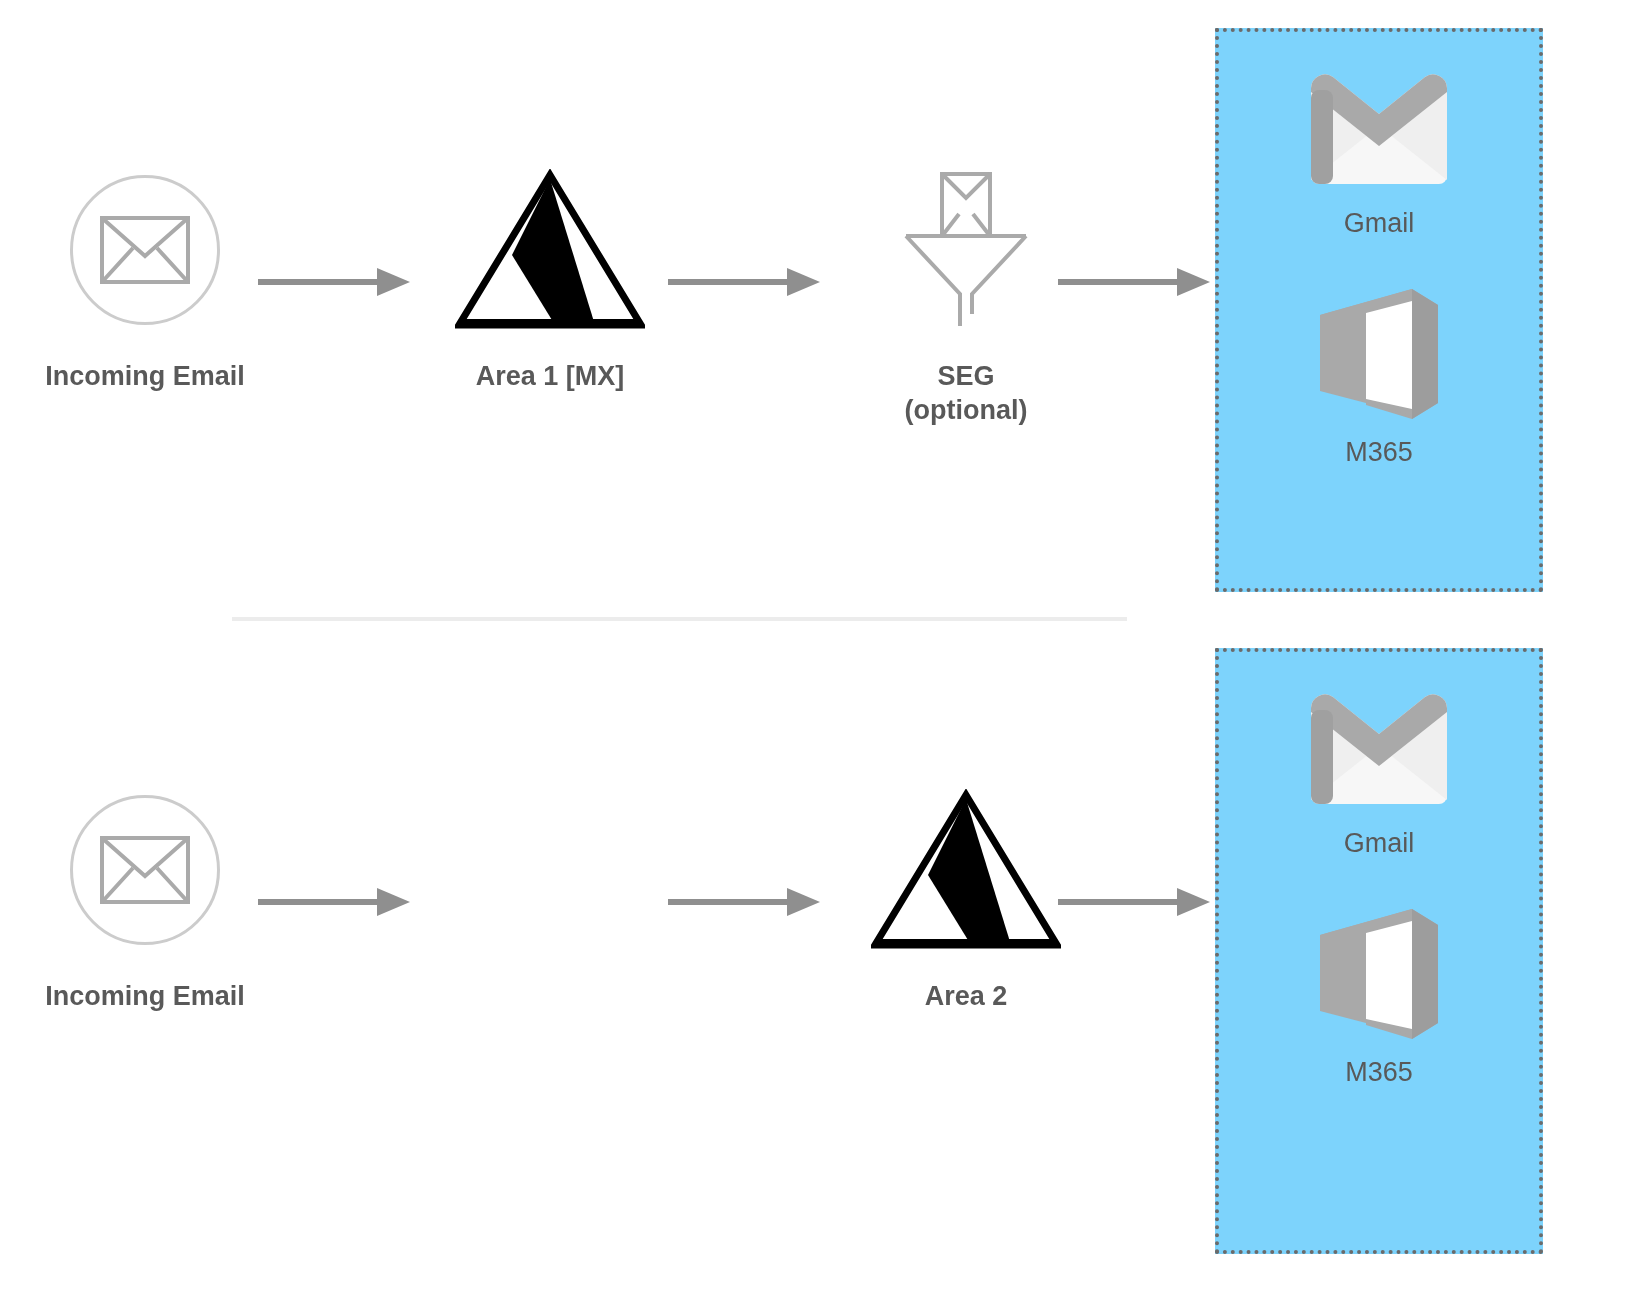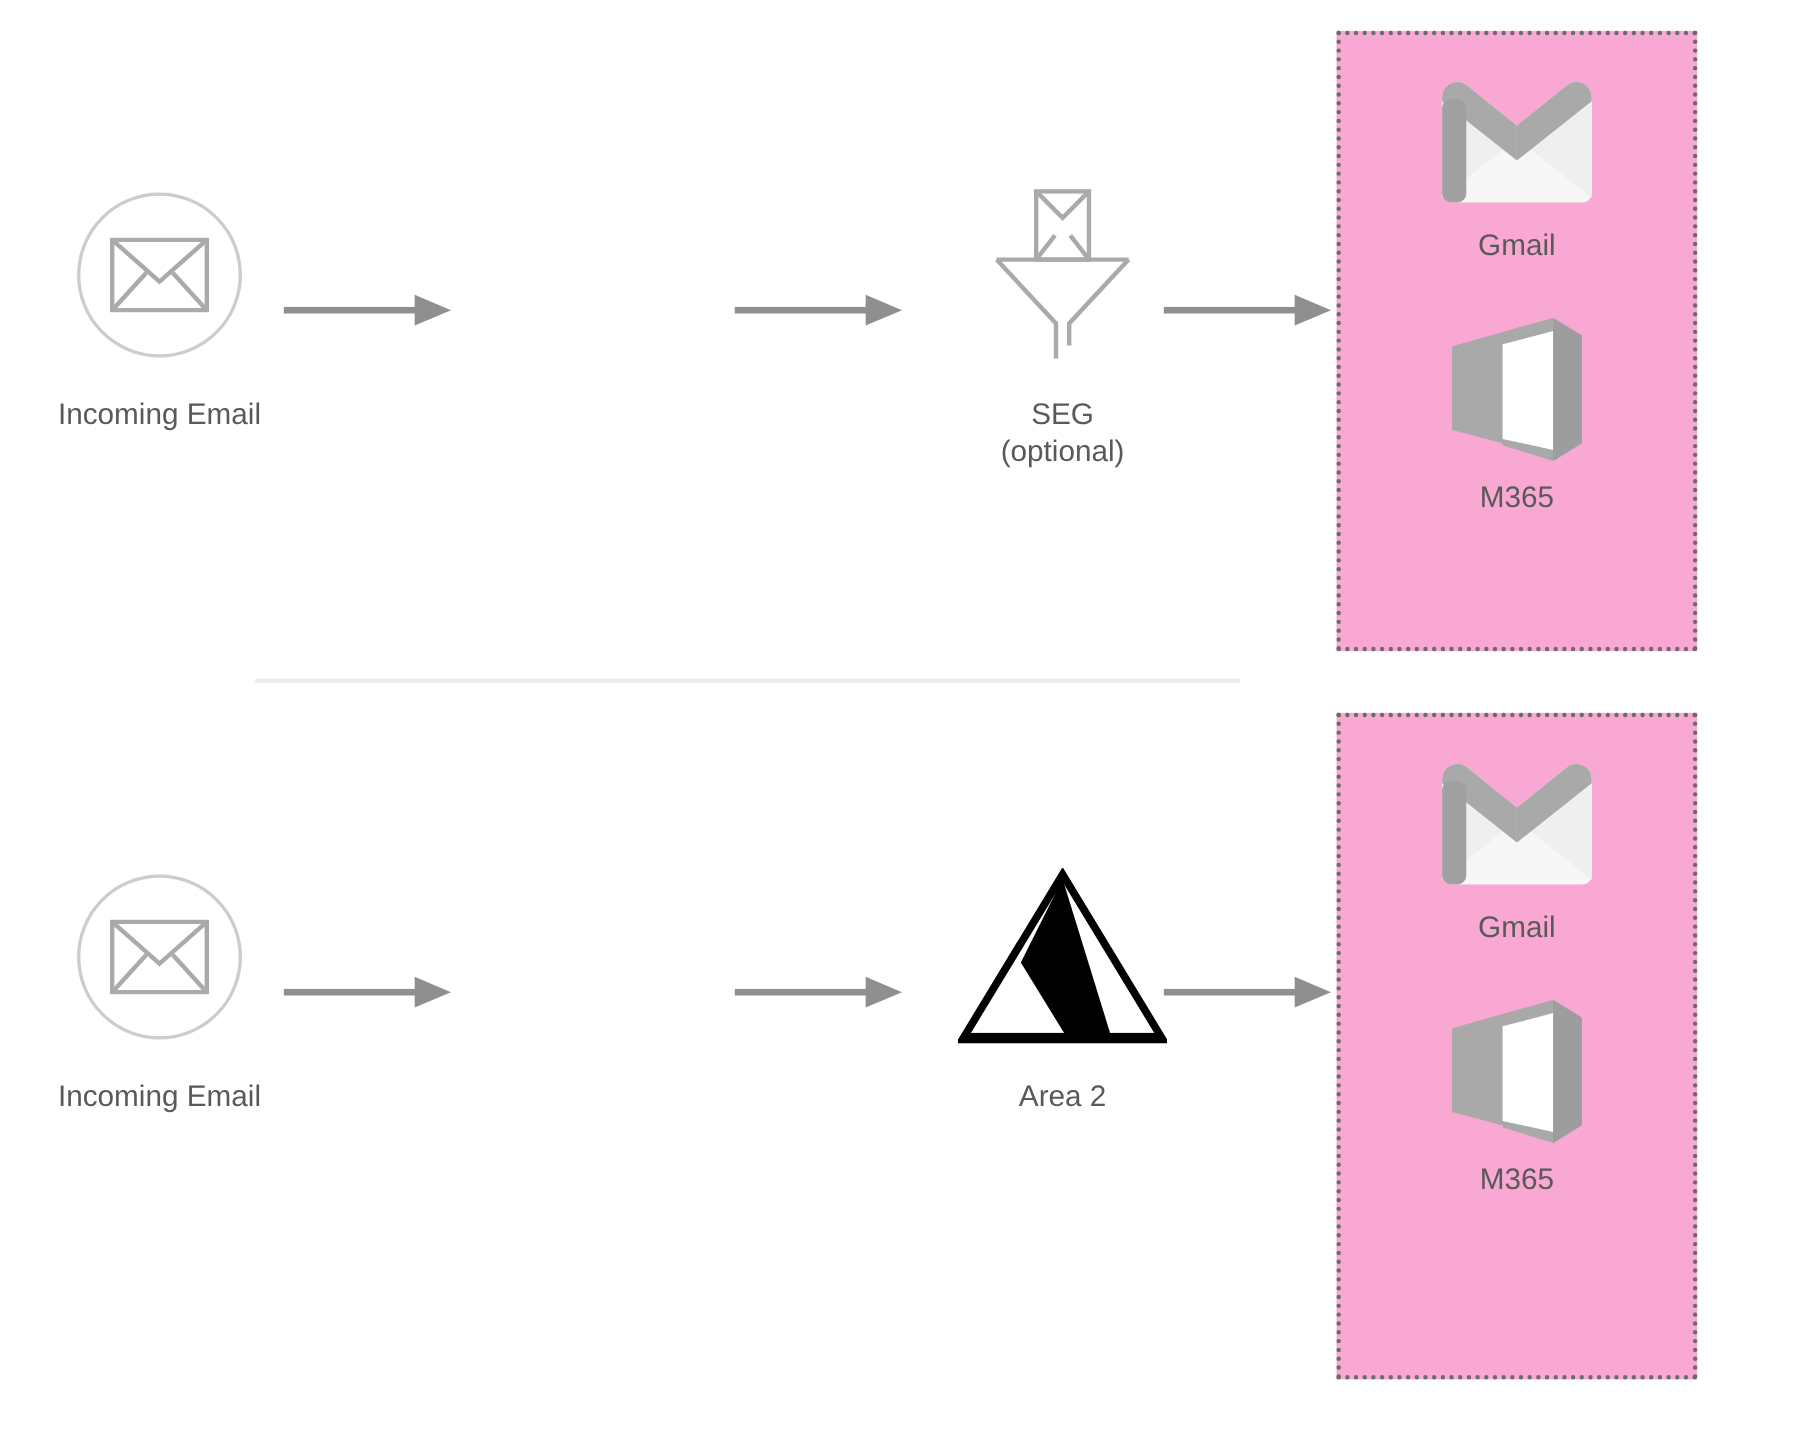--- a/index.html
+++ b/index.html
@@ -21,20 +21,21 @@
     width: 1642px;
     height: 1306px;
   }
 
   
   .flow-row {
     position: absolute;
     left: 0;
     width: 1200px;
     height: 300px;
+    font-weight: bold;
   }
   .flow-row.top    { top: 155px; }
   .flow-row.bottom { top: 775px; }
 
   .node {
     position: absolute;
     text-align: center;
     width: 300px;
   }
   .node .glyph {
@@ -99,21 +100,21 @@
   
   .area1-logo { width: 190px; height: 162px; }
 
   
   .funnel { width: 128px; height: 160px; }
 
   
   .dest-panel {
     position: absolute;
     border: 4px dotted #6b6b6b;
-    background: #f9a8d4;
+    background: #7dd3fc;
     text-align: center;
   }
   .dest-panel.top {
     left: 1215px;
     top: 28px;
     width: 320px;
     height: 556px;
   }
   .dest-panel.bottom {
     left: 1215px;
@@ -167,20 +168,30 @@
         </div>
       </div>
       <div class="label">Incoming Email</div>
     </div>
 
     <div class="arrow a1">
       <div class="shaft"></div>
         <div class="head"></div>
     </div>
 
+    <div class="node n2">
+      <div class="glyph">
+        <svg class="area1-logo" viewBox="0 0 190 162">
+          <polygon points="95,6 186,156 4,156" fill="#ffffff" stroke="#000000" stroke-width="7"></polygon>
+          <polygon points="95,10 140,156 100,156 57,86" fill="#000000"></polygon>
+          <rect x="4" y="150" width="182" height="8" fill="#000000"></rect>
+        </svg>
+      </div>
+      <div class="label">Area 1 [MX]</div>
+    </div>
 
     <div class="arrow a2">
       <div class="shaft"></div>
         <div class="head"></div>
     </div>
 
     <div class="node n3">
       <div class="glyph">
         <svg class="funnel" viewBox="0 0 128 160">
           <rect x="40" y="4" width="48" height="62" fill="none" stroke="#aaaaaa" stroke-width="4"></rect>

